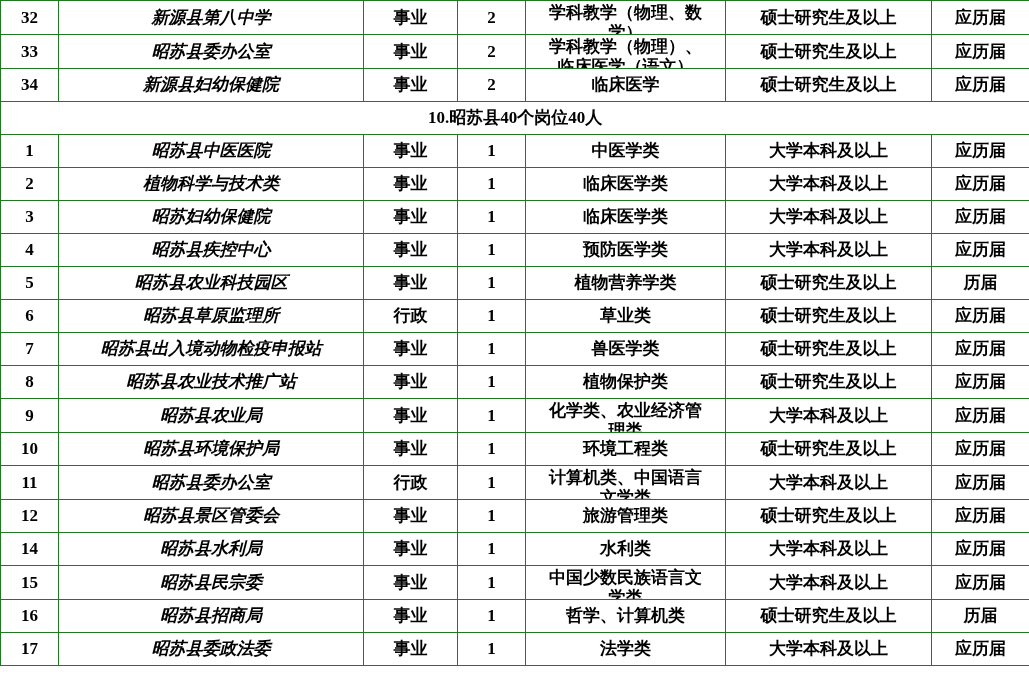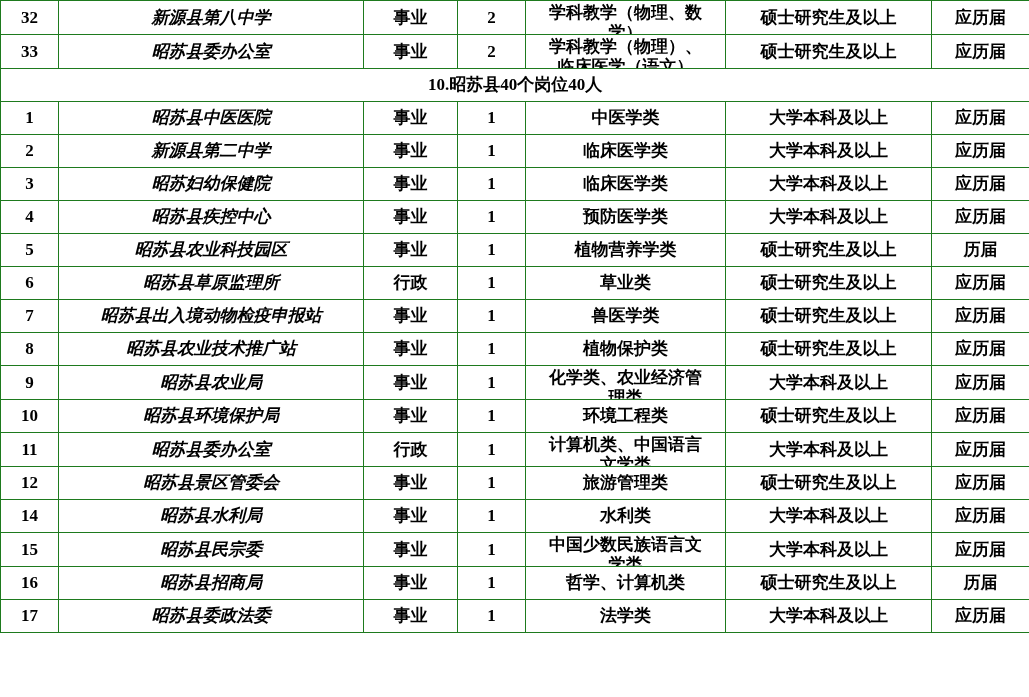--- a/index.html
+++ b/index.html
@@ -128,38 +128,47 @@
         <td class="major">
           <span class="major-wrap major-two">
             <span class="major-l1">学科教学（物理）、</span>
             <span class="major-l2">临床医学（语文）</span>
           </span>
         </td>
         <td class="edu">硕士研究生及以上</td>
         <td class="year">应历届</td>
       </tr>
 
+      <tr class="r-row">
+        <td class="no">34</td>
+        <td class="unit">新源县妇幼保健院</td>
+        <td class="type">事业</td>
+        <td class="count">2</td>
+        <td class="major">临床医学</td>
+        <td class="edu">硕士研究生及以上</td>
+        <td class="year">应历届</td>
+      </tr>
 
       <tr class="r-section">
         <td class="section" colspan="7">10.昭苏县40个岗位40人</td>
       </tr>
 
       <tr class="r-row">
         <td class="no">1</td>
         <td class="unit">昭苏县中医医院</td>
         <td class="type">事业</td>
         <td class="count">1</td>
         <td class="major">中医学类</td>
         <td class="edu">大学本科及以上</td>
         <td class="year">应历届</td>
       </tr>
 
       <tr class="r-row">
         <td class="no">2</td>
-        <td class="unit">新源县第二中学</td>
+        <td class="unit">植物科学与技术类</td>
         <td class="type">事业</td>
         <td class="count">1</td>
         <td class="major">临床医学类</td>
         <td class="edu">大学本科及以上</td>
         <td class="year">应历届</td>
       </tr>
 
       <tr class="r-row">
         <td class="no">3</td>
         <td class="unit">昭苏妇幼保健院</td>

